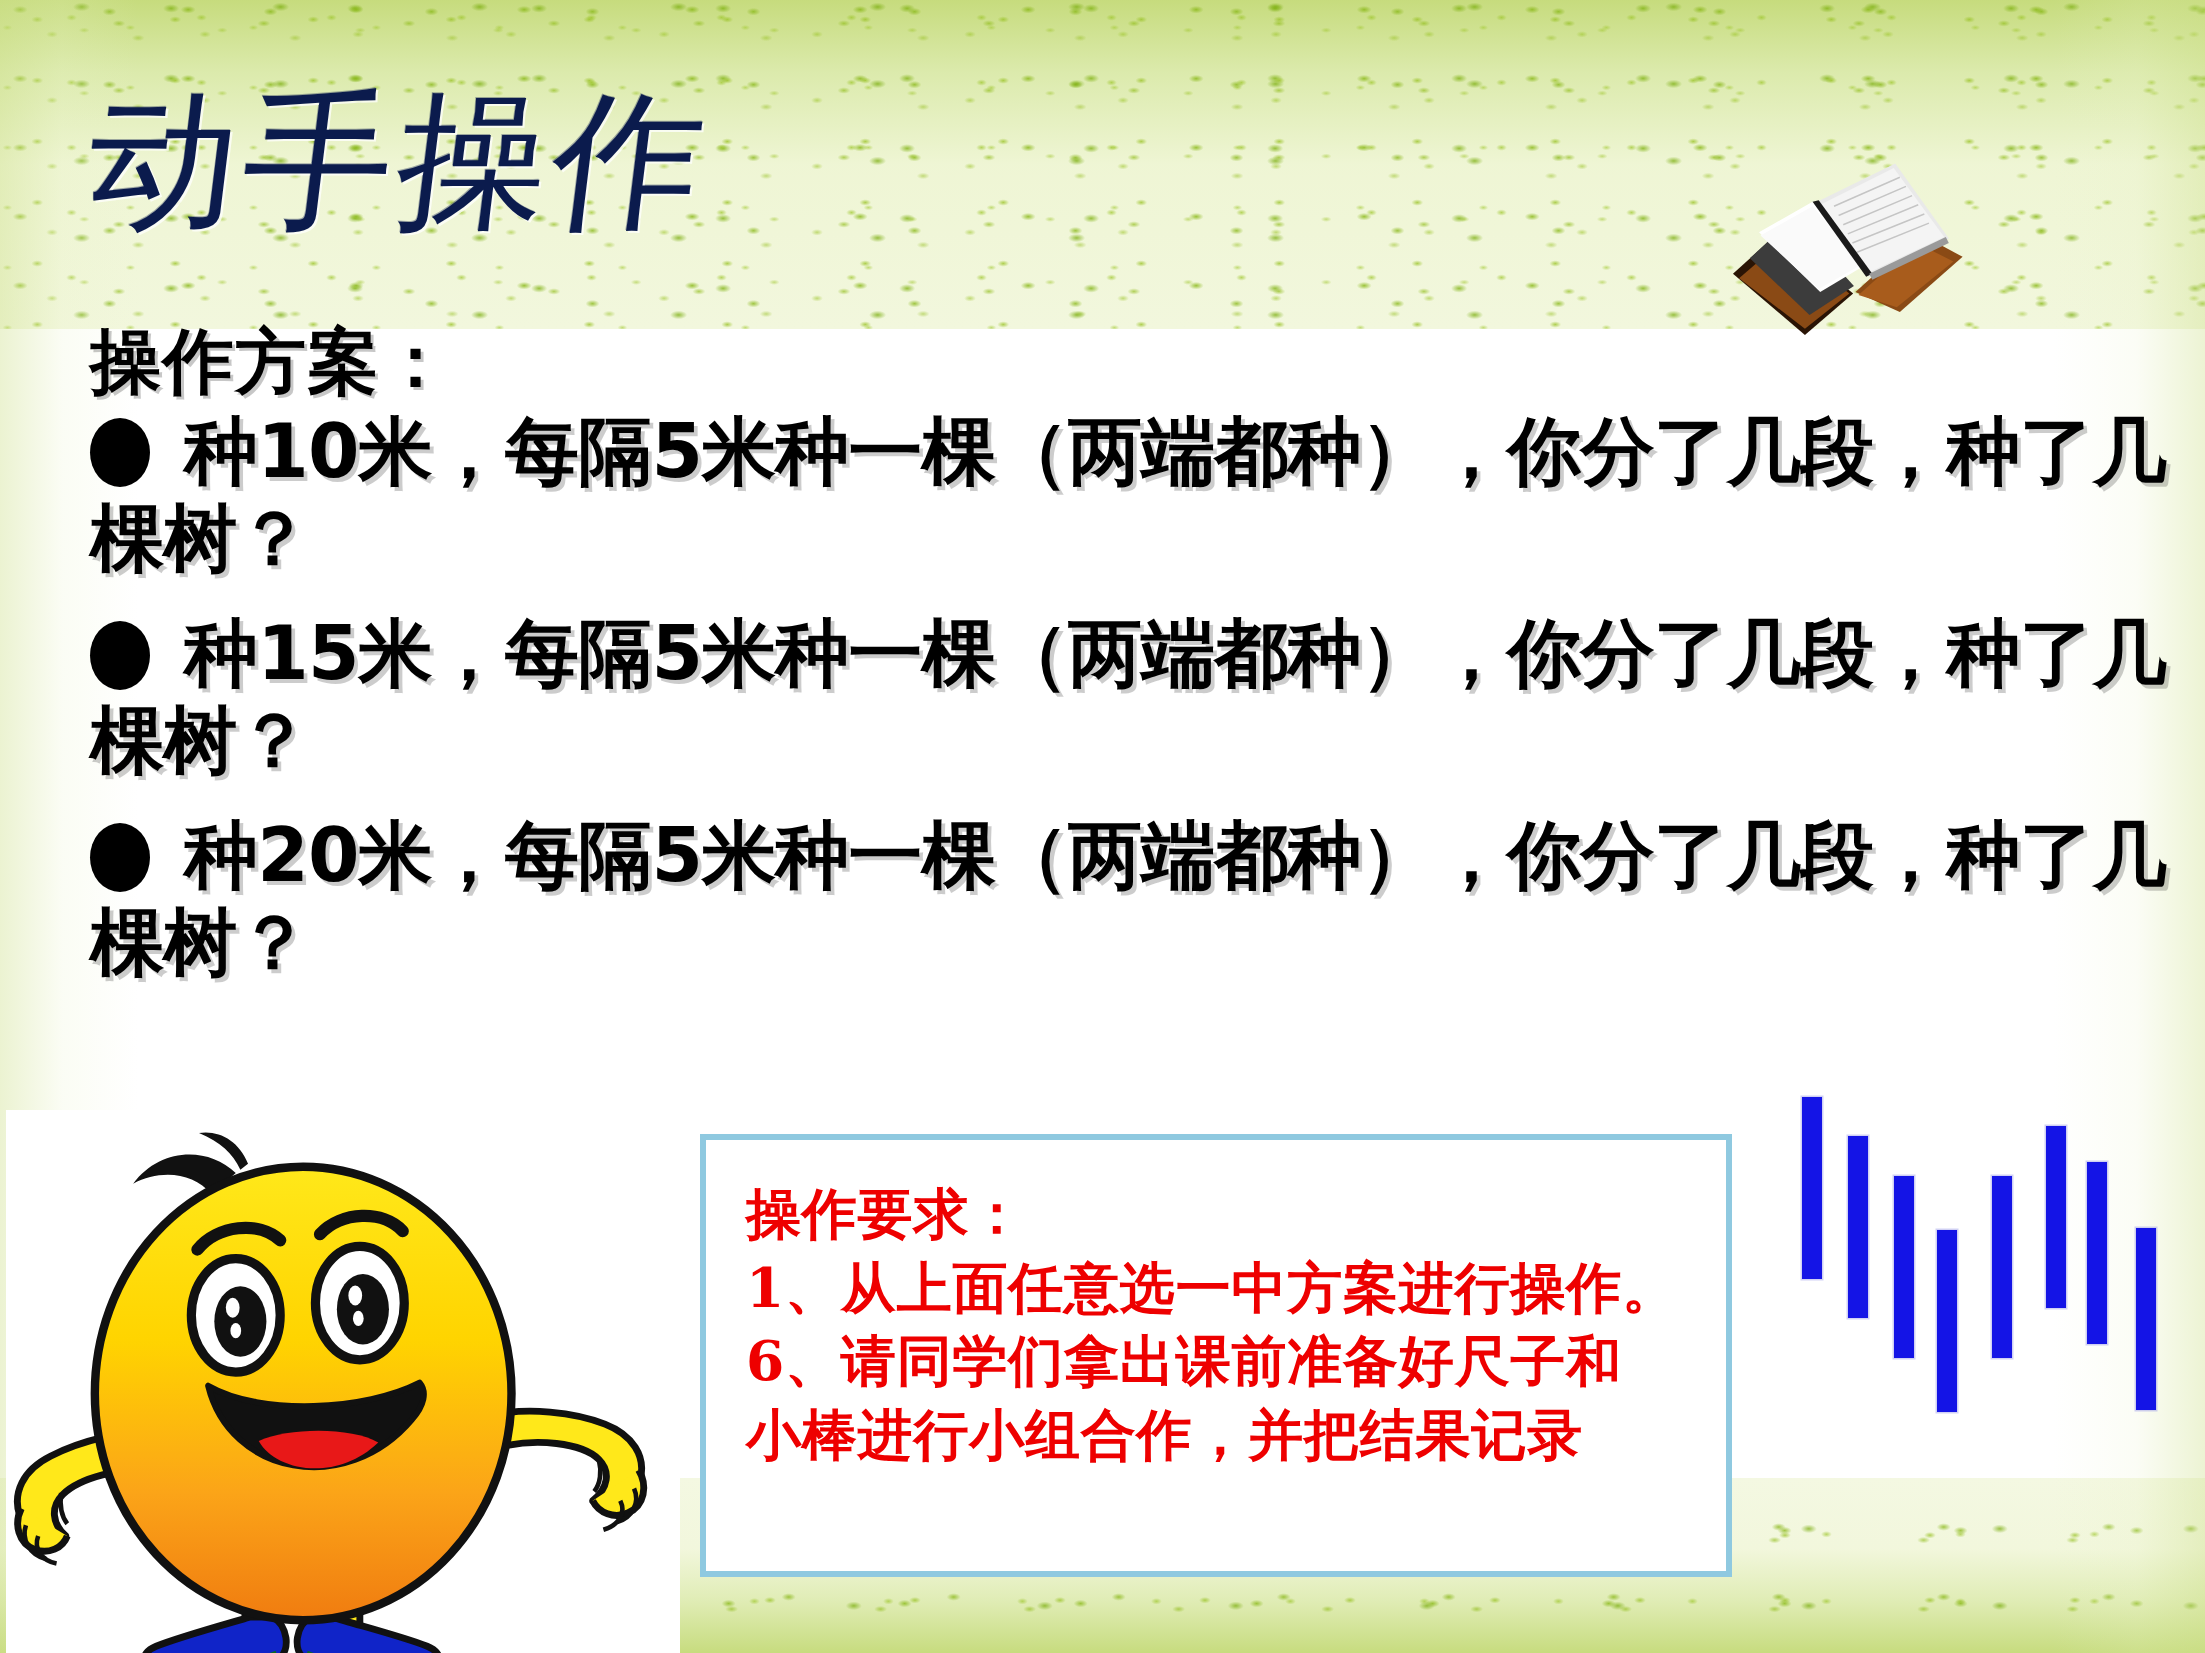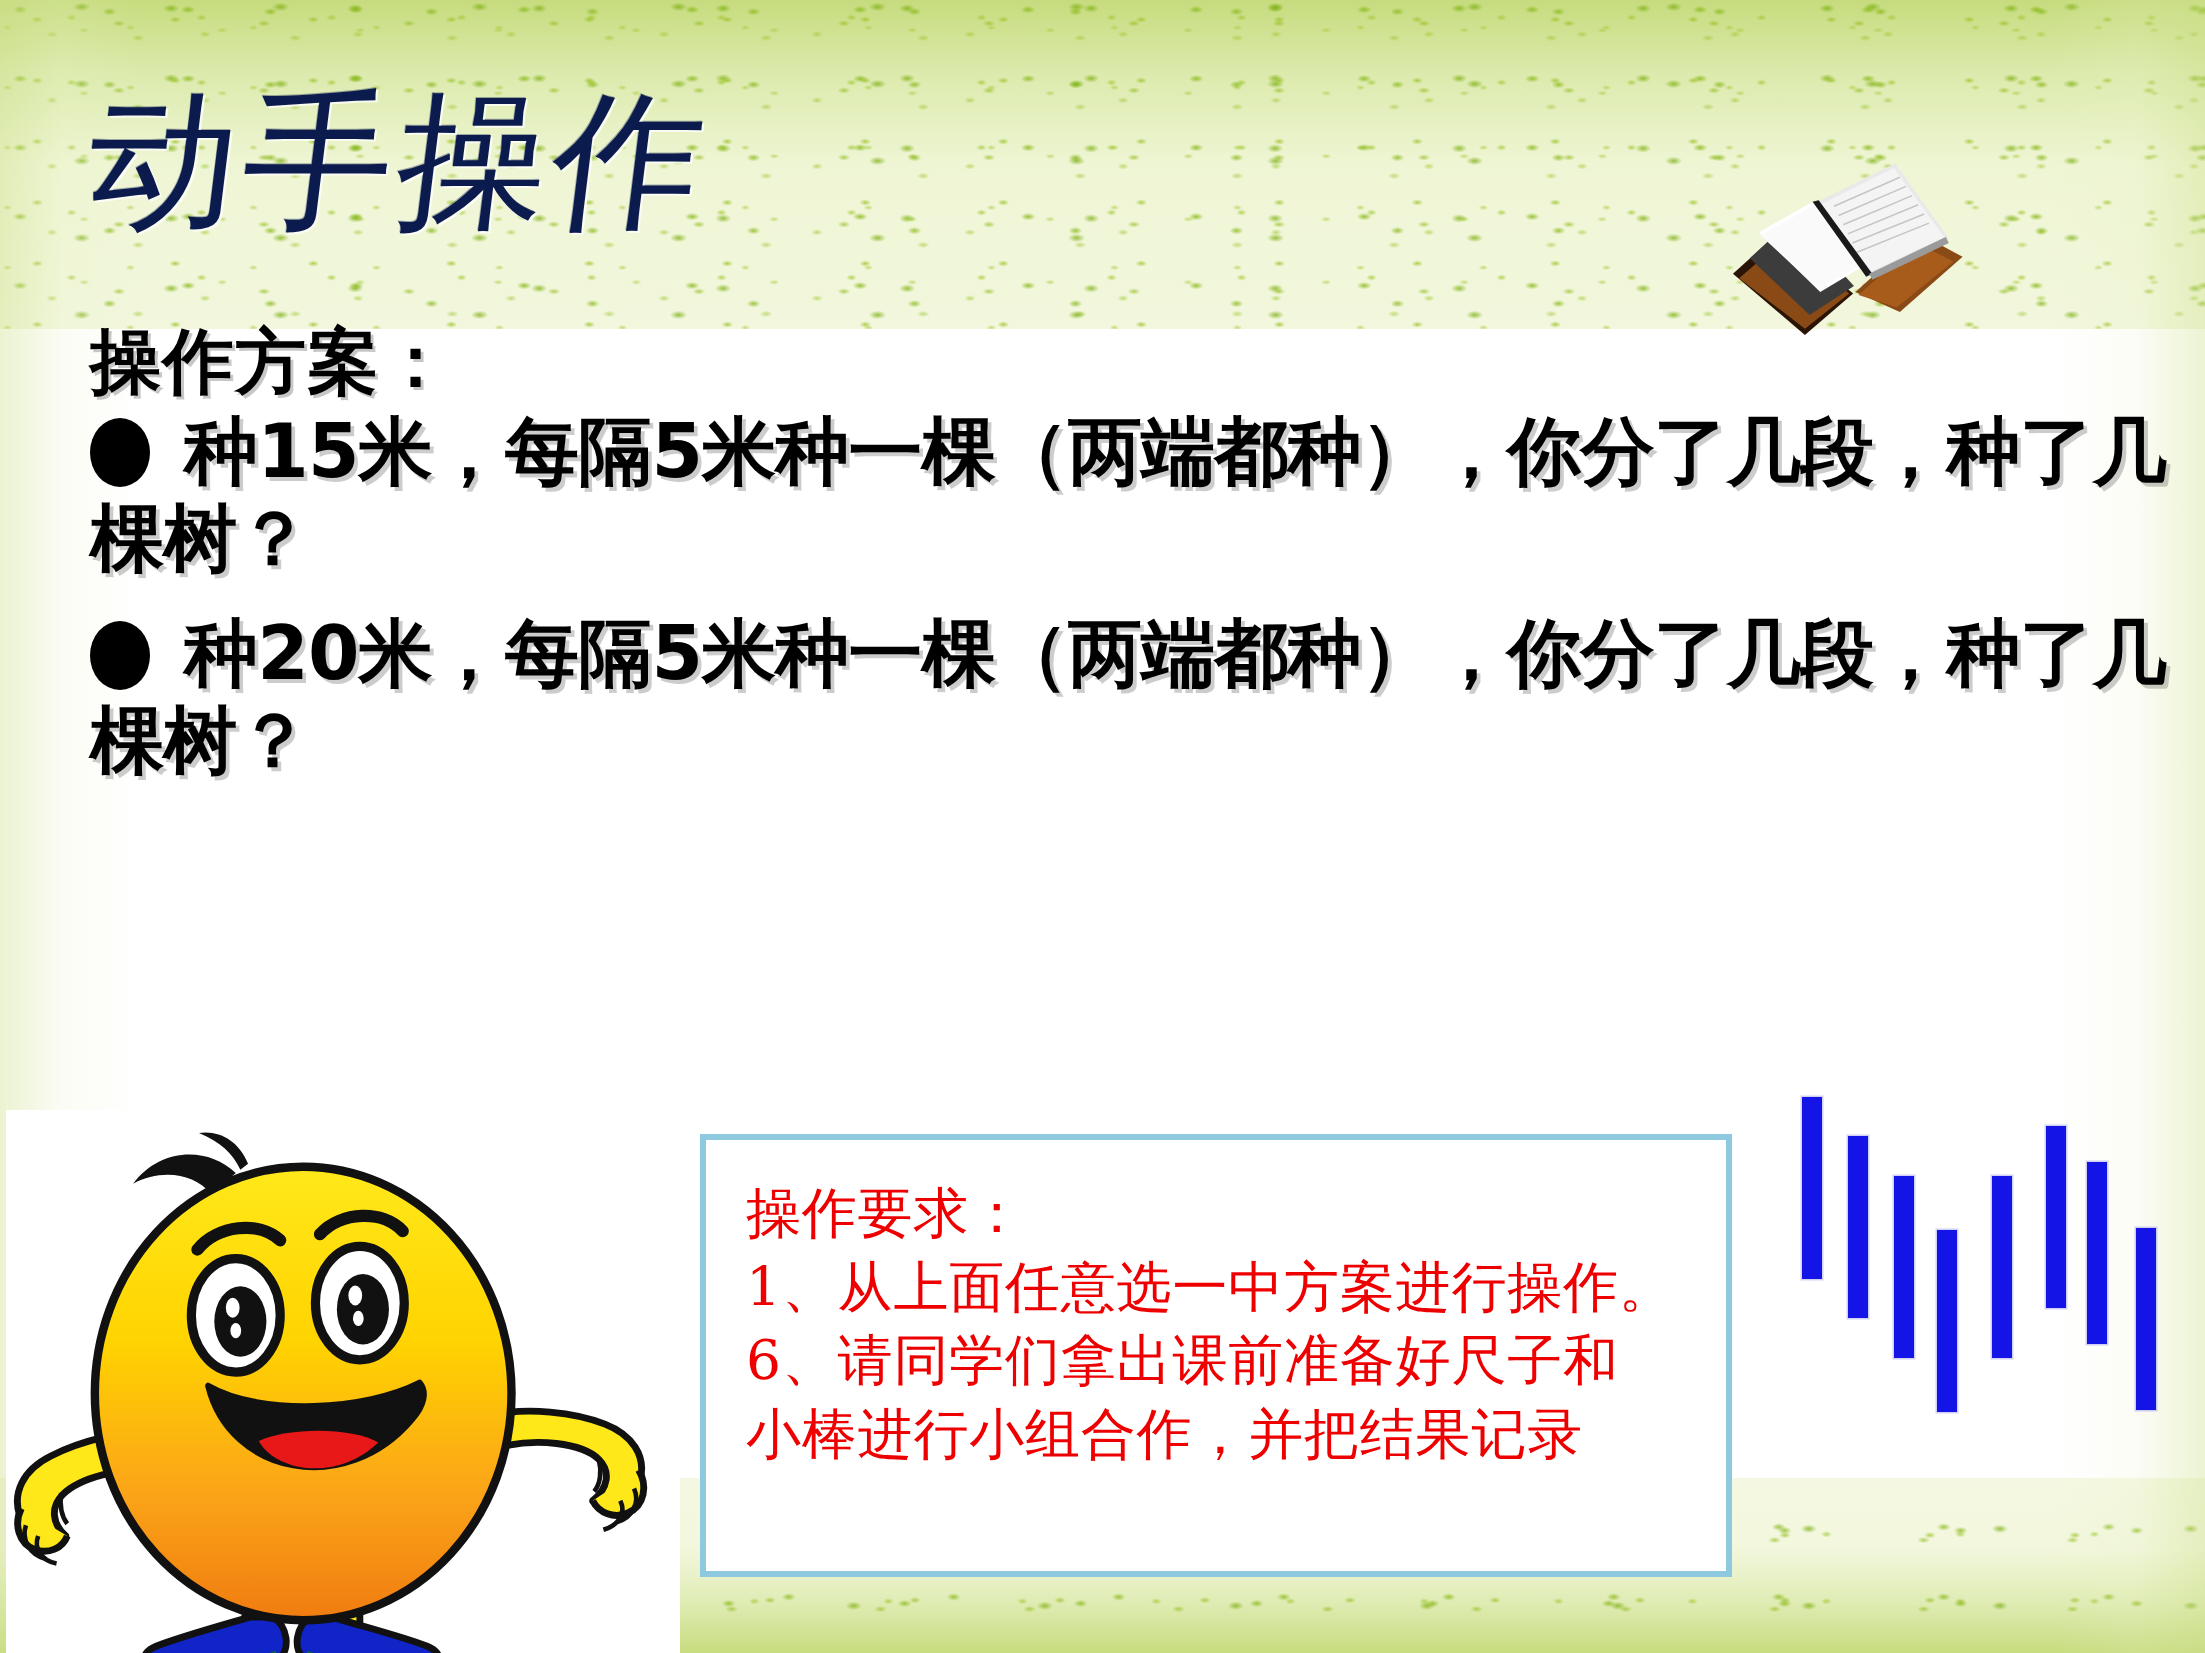--- a/index.html
+++ b/index.html
@@ -132,21 +132,21 @@
     border:6.9px solid #8fc9e0;
     padding:37px 23px 0 40px;
   }
   #req-box p{
     margin:0;
     color:#ee0000;
     font-family:"DejaVu Serif","Liberation Serif",serif;
     font-size:55px;
     line-height:1.34;
     letter-spacing:0.8px;
-    font-weight:400;
+    font-weight:700;
   }
 
   
   #sticks{position:absolute;left:1799px;top:1072px;width:406px;height:429px;}
   .stick{position:absolute;background:#1414e6;box-shadow:0 0 0 1.5px rgba(150,150,230,.45);}
 </style>
 </head>
 <body>
 
 <div id="slide">
@@ -187,20 +187,23 @@
 
       <path d="M122 78 L130 76 L200 172 L192 176 Z" fill="#1a1a1a"></path>
 
       <path d="M196 172 L296 124 L300 132 L200 180 Z" fill="#9a9a9a"></path>
     </svg>
   </div>
 
   <div id="body-text">
     <p class="scheme-head">操作方案：</p>
 
+    <p class="bullet-line">
+      <span class="bullet-dot"></span><span>种10米，每隔5米种一棵（两端都种），你分了几段，种了几棵树？</span>
+    </p>
 
     <p class="bullet-line">
       <span class="bullet-dot"></span><span>种15米，每隔5米种一棵（两端都种），你分了几段，种了几棵树？</span>
     </p>
 
     <p class="bullet-line">
       <span class="bullet-dot"></span><span>种20米，每隔5米种一棵（两端都种），你分了几段，种了几棵树？</span>
     </p>
   </div>
 

